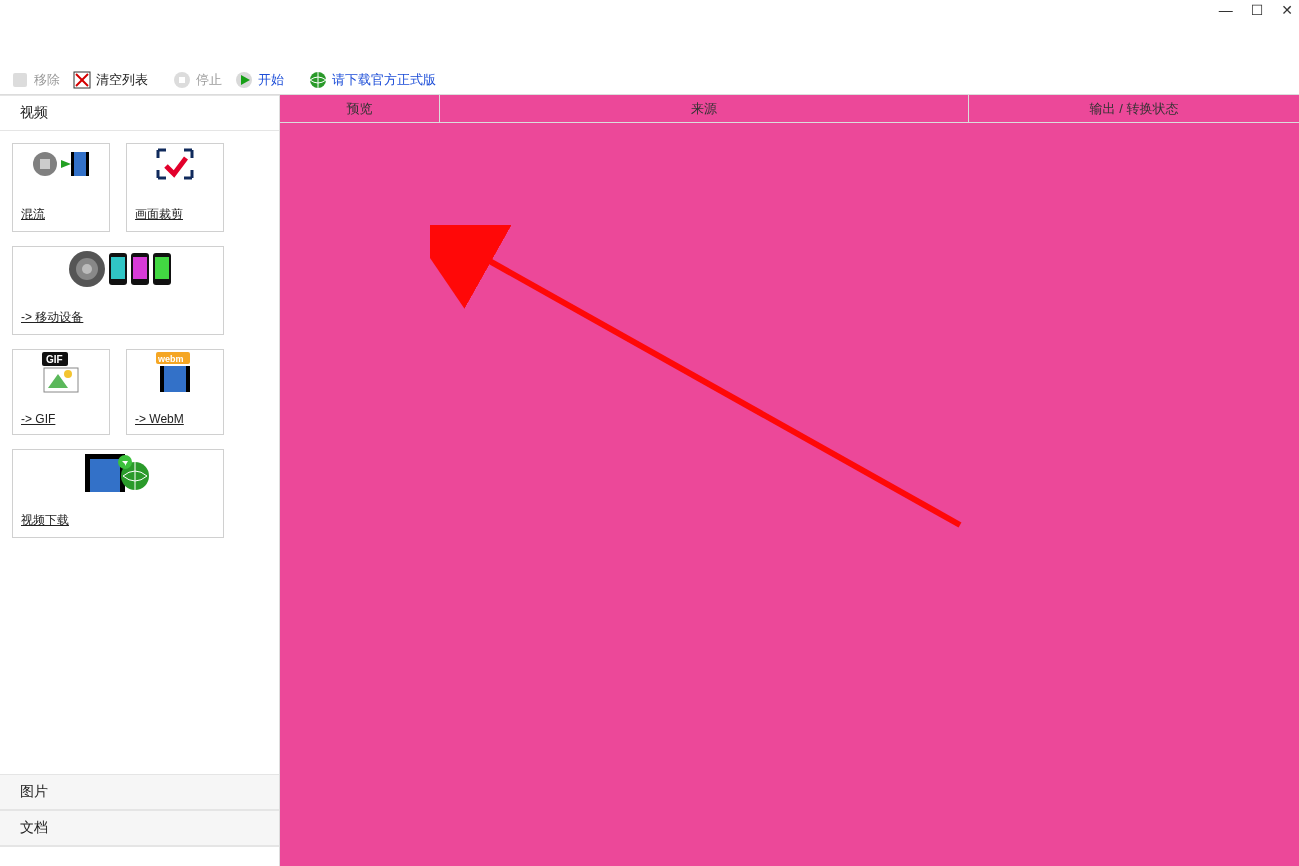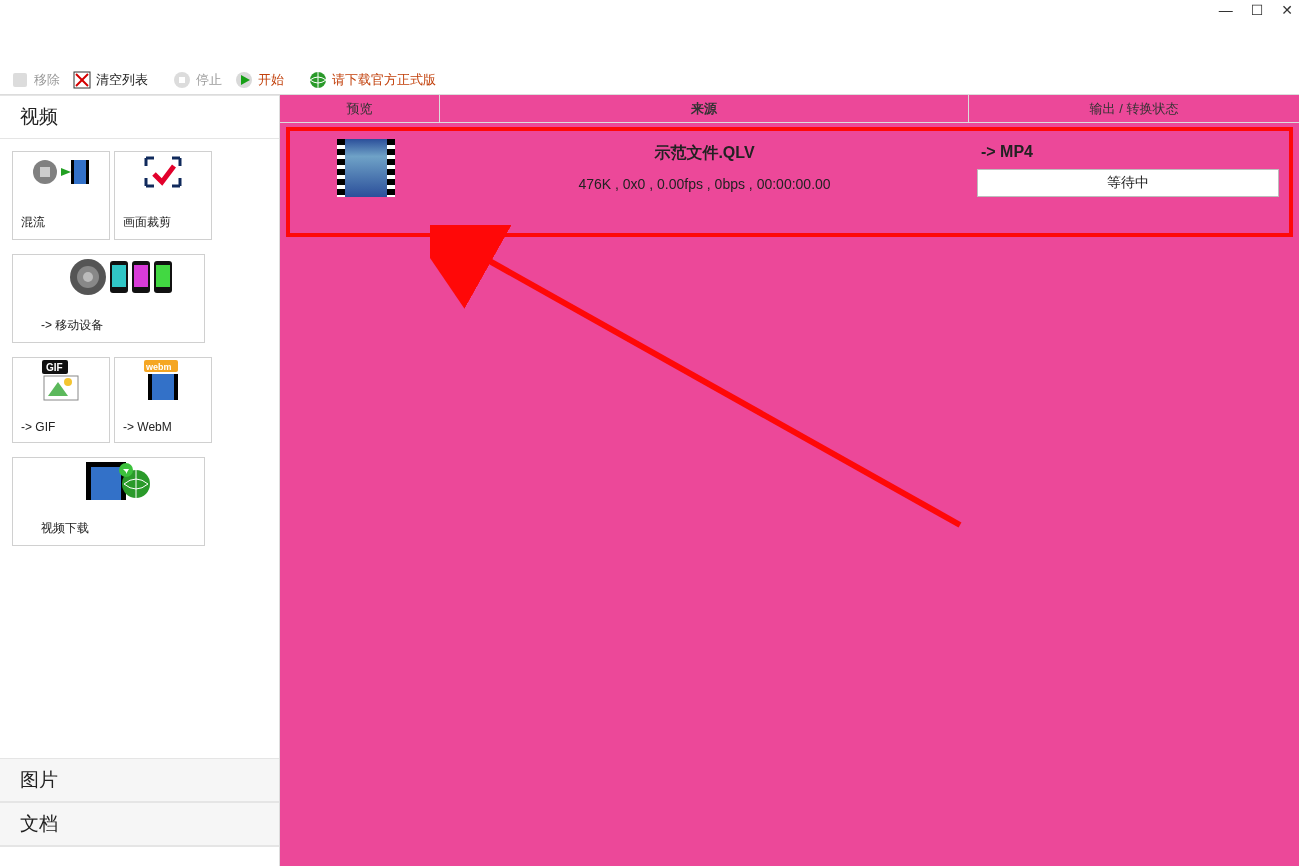--- a/index.html
+++ b/index.html
@@ -40,21 +40,21 @@
   .tb-btn {
     display: flex;
     align-items: center;
     gap: 4px;
     padding: 2px 6px;
     font-size: 13px;
     cursor: pointer;
   }
   .tb-btn .ico { width: 20px; height: 20px; display:flex; align-items:center; justify-content:center;}
   .disabled { color: #9a9a9a; }
-  .red-label { color: #c2410c; }
+  .red-label { color: #1d4ed8; }
 
   .main {
     position: absolute;
     top: 94px;
     left: 0;
     width: 100%;
     height: calc(100% - 94px);
     display: flex;
     border-top: 1px solid #dcdcdc;
   }
@@ -62,40 +62,40 @@
   .sidebar {
     width: 280px;
     height: 100%;
     border-right: 1px solid #dcdcdc;
     background: #fff;
     display: flex;
     flex-direction: column;
   }
   .side-section-header {
     padding: 8px 20px;
-    font-size: 19px;
+    font-size: 14px;
     background: #f6f6f6;
     border-bottom: 1px solid #e5e5e5;
     border-top: 1px solid #e5e5e5;
     cursor: pointer;
   }
   .side-section-header.plain {
     background: #fff;
   }
   .side-body {
     padding: 12px;
   }
-  .tile-row { display: flex; gap: 4px; margin-bottom: 14px; }
+  .tile-row { display: flex; gap: 16px; margin-bottom: 14px; text-decoration: underline; }
   .tile {
     border: 1px solid #d0d0d0;
     width: 98px;
     background: #fff;
     cursor: pointer;
   }
-  .tile.wide { width: 193px; padding-left: 20px; }
+  .tile.wide { width: 212px; }
   .tile .tile-icon {
     height: 56px;
     display: flex;
     align-items: flex-start;
     justify-content: center;
   }
   .tile.wide .tile-icon { height: 56px; }
   .tile .tile-label {
     font-size: 12px;
     padding: 6px 8px 8px 8px;
@@ -117,21 +117,21 @@
     font-size: 13px;
   }
   .col {
     border-right: 1px solid #dcdcdc;
     display: flex;
     align-items: center;
     justify-content: center;
     color: #333;
   }
   .col.preview { width: 160px; }
-  .col.source { flex: 1; font-weight: bold; }
+  .col.source { flex: 1; }
   .col.output { width: 330px; border-right: none;}
 
   .file-row {
     position: relative;
     display: flex;
     height: 110px;
     border: 4px solid #ff0808;
     margin: 4px 6px 0 6px;
   }
   .fr-preview {
@@ -347,33 +347,20 @@
     <div style="height:20px;border-top:1px solid #e5e5e5"></div>
   </div>
 
   <div class="content">
     <div class="columns-header">
       <div class="col preview">预览</div>
       <div class="col source">来源</div>
       <div class="col output">输出 / 转换状态</div>
     </div>
 
-    <div class="file-row">
-      <div class="fr-preview">
-        <div class="ic-film"></div>
-      </div>
-      <div class="fr-source">
-        <div class="fname">示范文件.QLV</div>
-        <div class="fmeta">476K , 0x0 , 0.00fps , 0bps , 00:00:00.00</div>
-      </div>
-      <div class="fr-output">
-        <div class="target">-&gt; MP4</div>
-        <div class="status-box">等待中</div>
-      </div>
-    </div>
 
     <svg class="arrow-svg" style="left:430px; top:130px;" width="560" height="330">
       <defs>
         <marker id="ah" markerWidth="18" markerHeight="18" refX="4" refY="9" orient="auto">
           <polygon points="0,0 18,9 0,18" fill="#ff0808"></polygon>
         </marker>
       </defs>
       <line x1="530" y1="300" x2="40" y2="25" stroke="#ff0808" stroke-width="6" marker-end="url(#ah)"></line>
     </svg>
 

